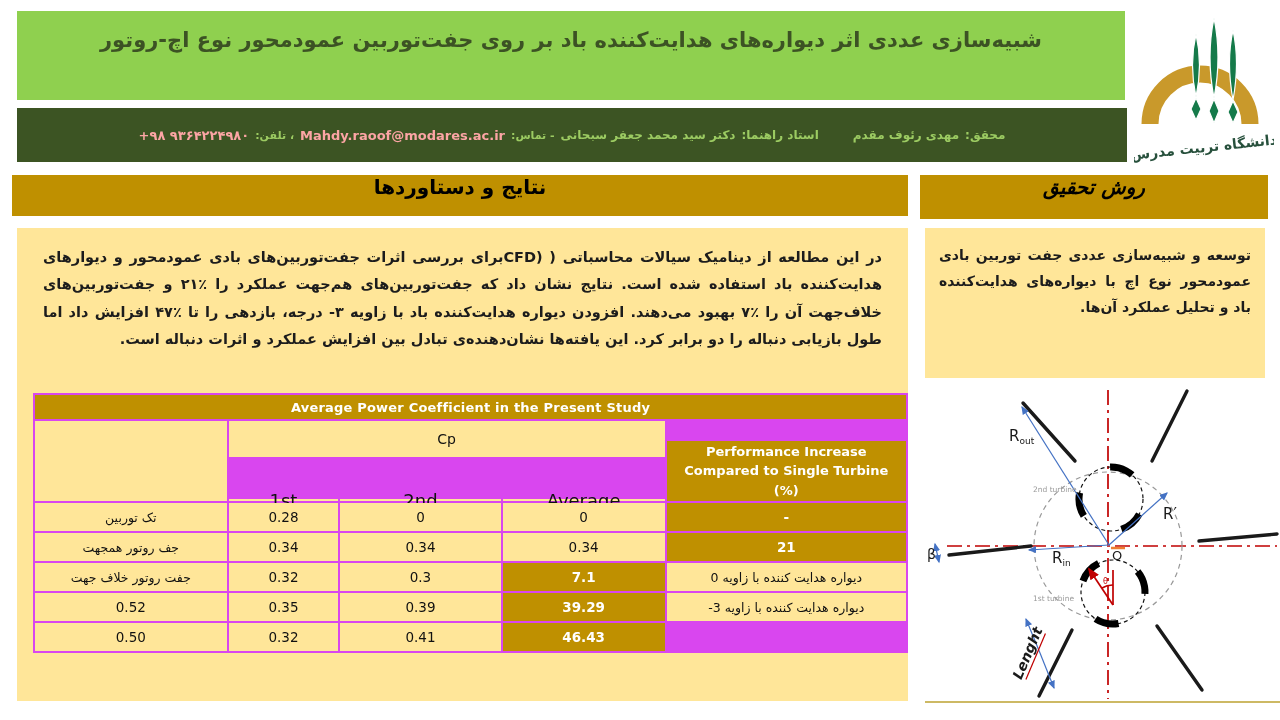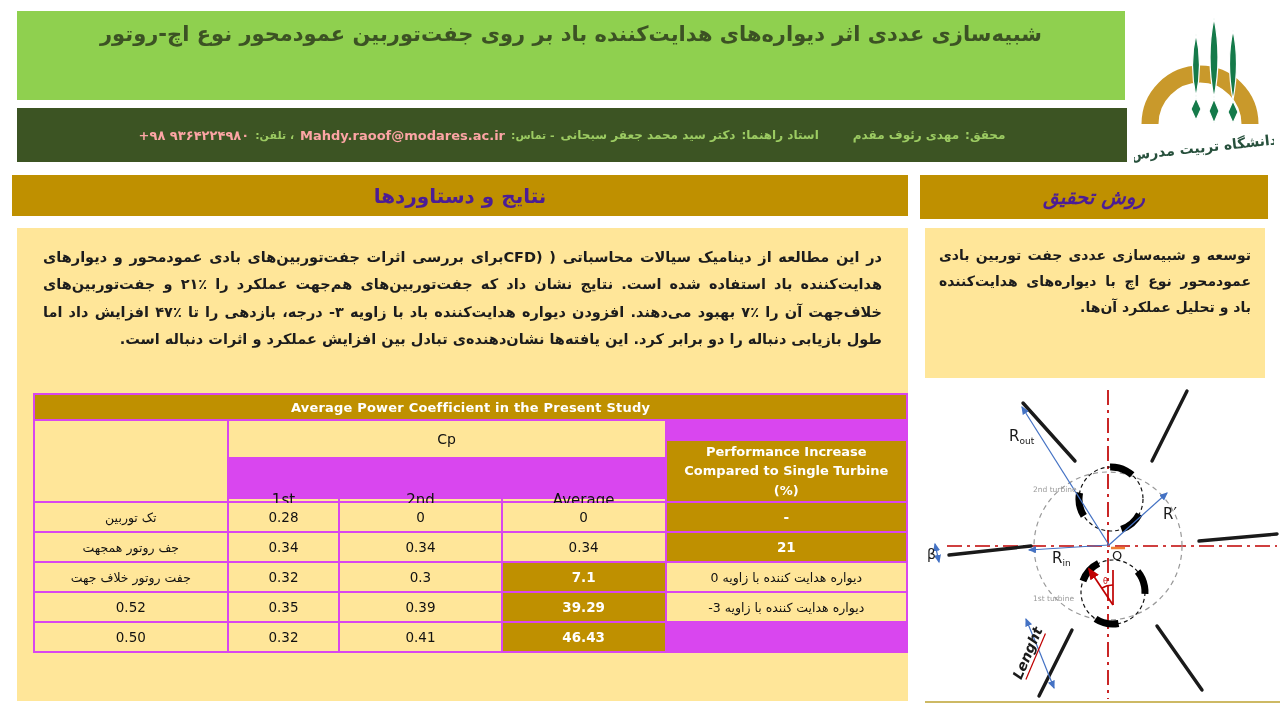--- a/index.html
+++ b/index.html
@@ -2,36 +2,36 @@
 <html lang="fa"><head>
 <meta charset="utf-8">
 <style>
   * { margin:0; padding:0; box-sizing:border-box; }
   html,body { width:1280px; height:720px; background:#ffffff; overflow:hidden;
     font-family:"DejaVu Sans","Liberation Sans",sans-serif; }
   .abs { position:absolute; }
 
   
   .title-bar { left:17px; top:11px; width:1108px; height:89px; background:#8fd04f;
-    display:flex; justify-content:center; align-items:flex-start; padding-top:11px; }
+    display:flex; justify-content:center; align-items:flex-start; padding-top:17px; }
   .title-text { color:#3c5224; font-size:21px; font-weight:bold; direction:rtl; text-align:center; }
 
   .info-bar { left:17px; top:108px; width:1110px; height:54px; background:#3c5423;
     display:flex; direction:rtl; justify-content:center; align-items:center; gap:6px; }
   .info-name { color:#9ccb62; font-size:12px; font-weight:bold; }
   .info-small { color:#9ccb62; font-size:11px; font-weight:bold; }
   .info-lt { color:#fca5a5; font-size:13px; font-weight:bold; direction:ltr; unicode-bidi:embed; }
   .info-gap { width:22px; }
 
   .logo-box { left:1128px; top:0; width:152px; height:172px; background:#ffffff;
     display:flex; justify-content:center; align-items:center; }
 
   
-  .gold-hdr { background:#bf9000; color:#4c1d95; font-weight:bold; font-size:20px;
-    display:flex; justify-content:center; align-items:center; direction:rtl; }
+  .gold-hdr { background:#bf9000; color:#000000; font-weight:bold; font-size:20px;
+    display:flex; justify-content:center; direction:rtl; }
   .hdr-left { left:12px; top:175px; width:896px; height:41px; }
   .hdr-right { left:920px; top:175px; width:348px; height:44px;font-style:italic; }
 
   
   .box-left { left:17px; top:228px; width:891px; height:473px; background:#ffe699; }
   .box-right { left:925px; top:228px; width:340px; height:172px; background:#ffe699;
     padding:15px 14px; }
   .para { direction:rtl; text-align:justify; color:#1c1c1c; font-weight:bold; }
   .para-left { position:absolute; left:26px; right:26px; top:16px; font-size:14.5px; line-height:1.88; }
   .para-right { font-size:14px; line-height:1.85; }
@@ -41,21 +41,21 @@
     display:grid; grid-template-columns:22% 12.6% 18.4% 18.6% auto;
     grid-template-rows:24px 36px 42px repeat(5,28px); gap:2px; }
   .cell { background:#ffe699; display:flex; justify-content:center; align-items:center;
     color:#111111; font-size:13.5px; }
   .cell.gold { background:#bf9000; color:#ffffff; font-weight:bold; }
   .tbl-title { grid-column:1 / 6; font-size:13px; letter-spacing:.2px; }
   .rowlabel-empty { grid-column:1; grid-row:2 / 4; }
   .cp-span { grid-column:2 / 5; grid-row:2; font-size:14px; }
   .perf-hdr { grid-column:5; grid-row:2 / 4; font-size:13px; line-height:1.5;
     text-align:center; padding:0 14px;margin-top:20px; }
-  .sub-hdr { font-size:15px;margin-top:40px; }
+  .sub-hdr { font-size:18px;margin-top:40px; }
   .rowlabel { direction:rtl; font-size:12.5px; }
 
   
   .diagram-box { left:925px; top:378px; width:355px; height:325px; background:#ffffff;
     border-bottom:2px solid #cdb964; }
   svg text { font-family:"DejaVu Sans","Liberation Sans",sans-serif; }
 </style>
 </head>
 <body>
 

